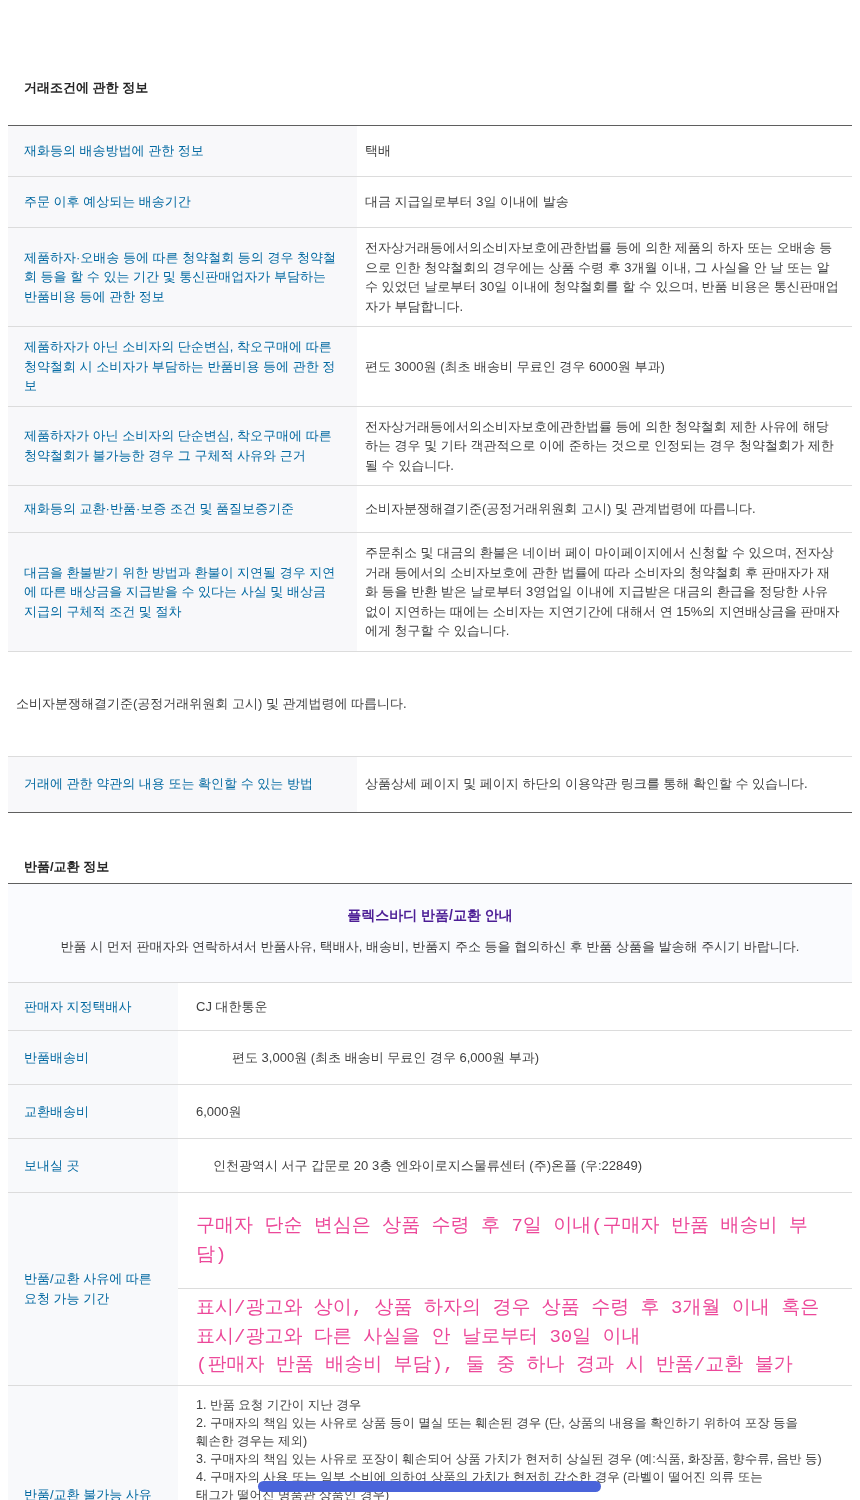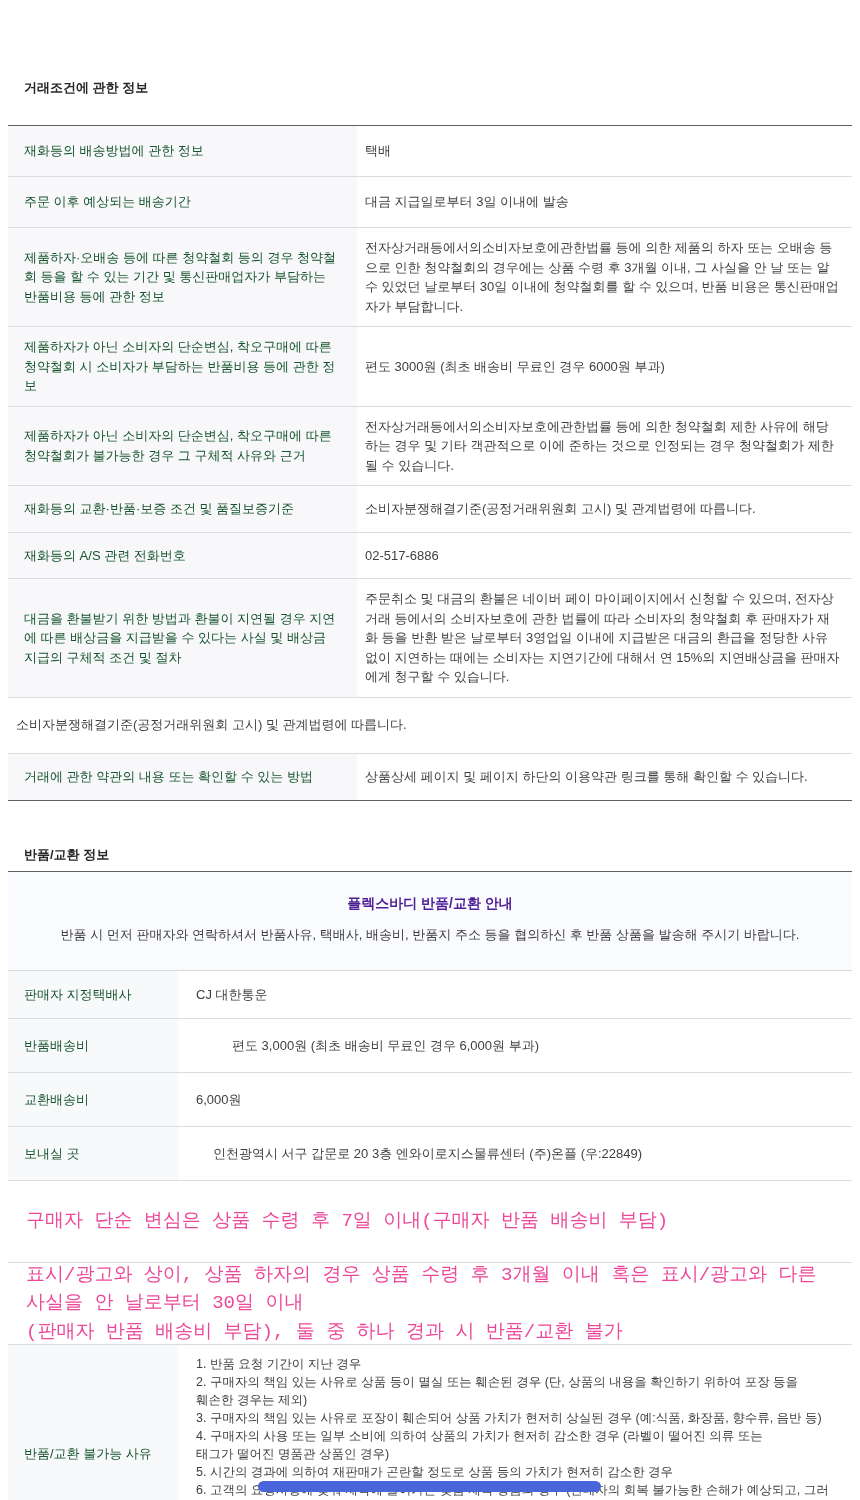--- a/index.html
+++ b/index.html
@@ -17,21 +17,21 @@
   .sec2-title{margin-top:45px;}
   
   .tbl{border-top:1px solid #5f5f5f;border-bottom:1px solid #5f5f5f;}
   .tbl1{margin-top:29px;}
   .row{display:flex;align-items:stretch;}
   .row + .row{border-top:1px solid #dcdcdc;}
   .cell{box-sizing:border-box;font-size:13px;line-height:1.5;}
   .label-cell{
     width:349px;flex:0 0 349px;background:#f8f8fa;
     display:flex;align-items:center;
-    padding:10px 20px 10px 16px;color:#14532d;
+    padding:10px 20px 10px 16px;color:#0369a1;
   }
   .value-cell{
     flex:1;display:flex;align-items:center;
     padding:10px 12px 10px 8px;color:#404040;
   }
   
   .tbl1 .row:nth-child(1){min-height:50px;}
   .tbl1 .row:nth-child(2){min-height:50px;}
   .tbl1 .row:nth-child(3){min-height:76px;}
   .tbl1 .row:nth-child(4){min-height:60px;}
@@ -99,24 +99,20 @@
       </div>
       <div class="row">
         <div class="cell label-cell">제품하자가 아닌 소비자의 단순변심, 착오구매에 따른 청약철회가 불가능한 경우 그 구체적 사유와 근거</div>
         <div class="cell value-cell">전자상거래등에서의소비자보호에관한법률 등에 의한 청약철회 제한 사유에 해당하는 경우 및 기타 객관적으로 이에 준하는 것으로 인정되는 경우 청약철회가 제한될 수 있습니다.</div>
       </div>
       <div class="row">
         <div class="cell label-cell">재화등의 교환·반품·보증 조건 및 품질보증기준</div>
         <div class="cell value-cell">소비자분쟁해결기준(공정거래위원회 고시) 및 관계법령에 따릅니다.</div>
       </div>
       <div class="row">
-        <div class="cell label-cell">재화등의 A/S 관련 전화번호</div>
-        <div class="cell value-cell">02-517-6886</div>
-      </div>
-      <div class="row">
         <div class="cell label-cell">대금을 환불받기 위한 방법과 환불이 지연될 경우 지연에 따른 배상금을 지급받을 수 있다는 사실 및 배상금 지급의 구체적 조건 및 절차</div>
         <div class="cell value-cell">주문취소 및 대금의 환불은 네이버 페이 마이페이지에서 신청할 수 있으며, 전자상거래 등에서의 소비자보호에 관한 법률에 따라 소비자의 청약철회 후 판매자가 재화 등을 반환 받은 날로부터 3영업일 이내에 지급받은 대금의 환급을 정당한 사유 없이 지연하는 때에는 소비자는 지연기간에 대해서 연 15%의 지연배상금을 판매자에게 청구할 수 있습니다.</div>
       </div>
       <div class="row">
         <div class="cell value-cell">소비자분쟁해결기준(공정거래위원회 고시) 및 관계법령에 따릅니다.</div>
       </div>
       <div class="row">
         <div class="cell label-cell">거래에 관한 약관의 내용 또는 확인할 수 있는 방법</div>
         <div class="cell value-cell">상품상세 페이지 및 페이지 하단의 이용약관 링크를 통해 확인할 수 있습니다.</div>
       </div>
@@ -140,20 +136,21 @@
         </div>
         <div class="row">
           <div class="cell label-cell">교환배송비</div>
           <div class="cell value-cell">6,000원</div>
         </div>
         <div class="row">
           <div class="cell label-cell">보내실 곳</div>
           <div class="cell value-cell">인천광역시 서구 갑문로 20 3층 엔와이로지스물류센터 (주)온플 (우:22849)</div>
         </div>
         <div class="row">
+          <div class="cell label-cell">반품/교환 사유에 따른 요청 가능 기간</div>
           <div class="value-stack">
             <div class="subcell">구매자 단순 변심은 상품 수령 후 7일 이내(구매자 반품 배송비 부담)</div>
             <div class="subcell pre">표시/광고와 상이, 상품 하자의 경우 상품 수령 후 3개월 이내 혹은 표시/광고와 다른 사실을 안 날로부터 30일 이내
 (판매자 반품 배송비 부담), 둘 중 하나 경과 시 반품/교환 불가</div>
           </div>
         </div>
         <div class="row">
           <div class="cell label-cell">반품/교환 불가능 사유</div>
           <div class="cell value-cell pre list-cell">1. 반품 요청 기간이 지난 경우
 2. 구매자의 책임 있는 사유로 상품 등이 멸실 또는 훼손된 경우 (단, 상품의 내용을 확인하기 위하여 포장 등을

